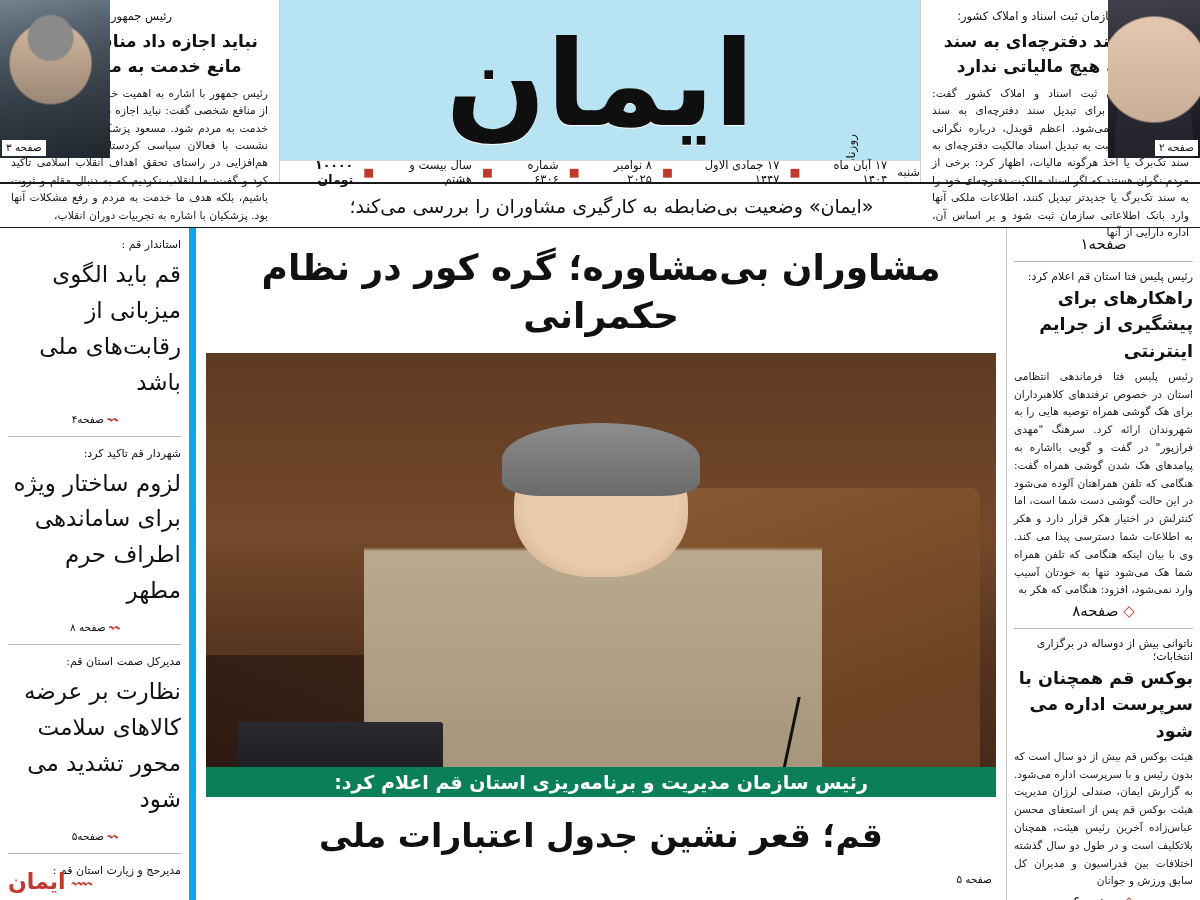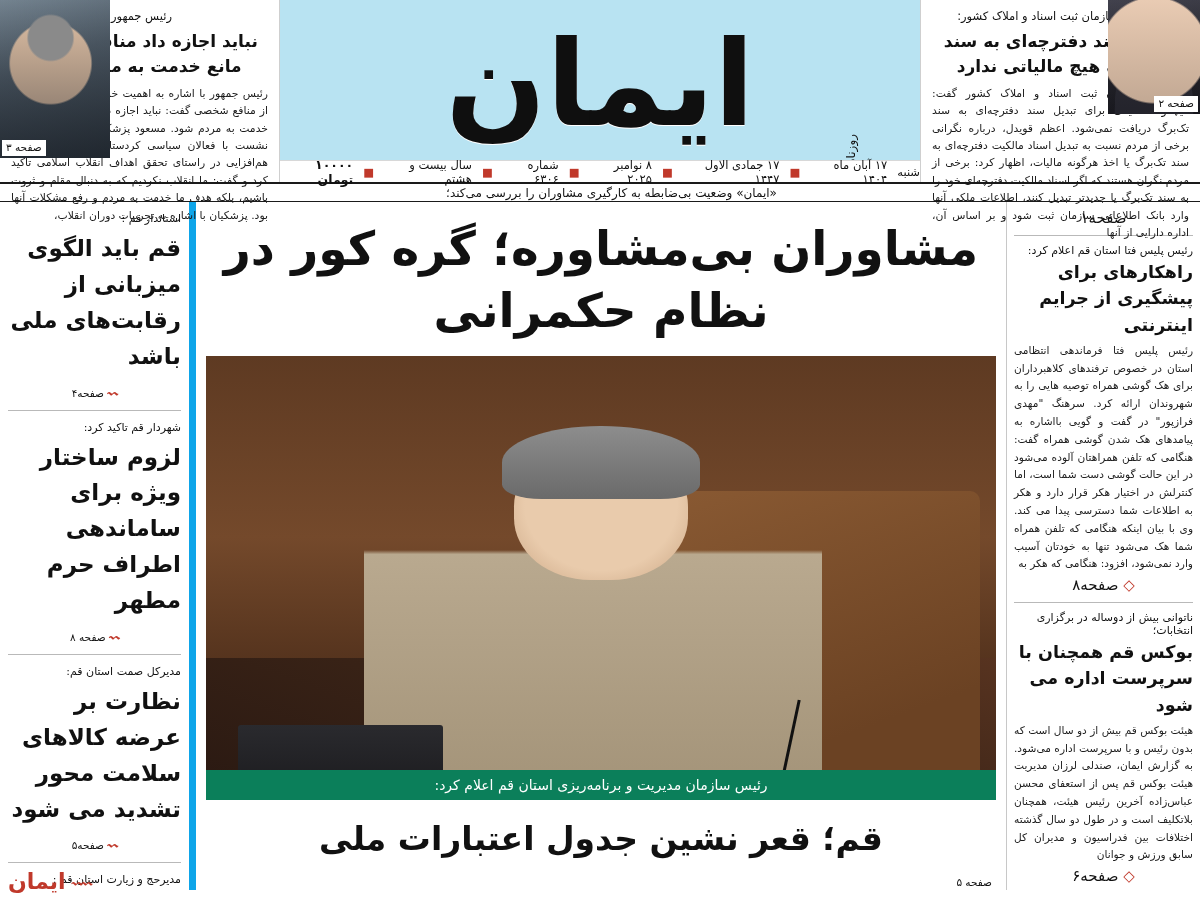--- a/index.html
+++ b/index.html
@@ -84,23 +84,23 @@
   .date-strip {
     position:absolute; bottom:0; right:0; left:0; height:22px; background:#fff;
     display:flex; align-items:center; justify-content:center; gap:10px;
     font-size:11.5px; color:#111; border-top:1px solid #d8d8d8;
   }
   .date-strip b { font-size:12.5px; }
   .dot { color:#c0392b; }
 
   
   .subbar {
-    height: 20px; border-top: 2px solid #1a1a1a; border-bottom: 1px solid #1a1a1a;
+    height: 46px; border-top: 2px solid #1a1a1a; border-bottom: 1px solid #1a1a1a;
     display:flex; align-items:center; justify-content:center; gap:44px;
-    font-size: 12px; color:#111;padding-left:23px;
+    font-size: 19px; color:#111;padding-left:23px;
   }
 
   
   .body { display:flex; width:1200px; height: 688px; }
 
   .col-right { width: 194px; border-left:1px solid #c8c8c8; padding: 4px 7px; }
   .col-main  { flex:1; padding: 4px 10px 0 10px; }
   .col-left  { width: 196px; border-right:7px solid #0ea5e9; padding: 4px 8px; }
 
   .label-small { font-size:11px; color:#111; padding: 4px 0 2px; }
@@ -111,21 +111,21 @@
     font-size: 10.6px; line-height:1.68; text-align: justify; color:#1d1d1d;
   }
   .rule { border-top:1px solid #b9b9b9; margin:7px 0 4px; }
   .page-ref {
     font-size:15px; color:#111; text-align:center; padding:3px 0 1px;
   }
   .page-ref .diamond { color:#c0392b; }
 
   
   .main-head {
-    font-size: 47px; font-weight:bold; color:#111; text-align:center;
+    font-size: 36px; font-weight:bold; color:#111; text-align:center;
     line-height: 1.32; padding: 12px 4px 14px; letter-spacing:-1.5px;
   }
   .side-pagetag {
     font-size:10.5px; color:#111;
   }
 
   .photo-block { position:relative; width:100%; height: 520px; }
   .photo {
     position:absolute; inset:0;
     background:
@@ -166,31 +166,31 @@
     background: linear-gradient(180deg,#2a2a2e,#18181b); border-radius:3px;
   }
   .photo .mic {
     position:absolute; right:26%; bottom:16%; width:3px; height:18%;
     background:#111; transform: rotate(12deg);
   }
 
   .cap-kicker {
     position:absolute; left:0; right:0; bottom:76px; height:30px;
     background:#0b7f5a; color:#fff; display:flex; align-items:center; justify-content:center;
-    font-size:14px; font-weight:normal;
+    font-size:19px; font-weight:bold;
   }
   .cap-head {
     position:absolute; left:0; right:0; bottom:0; height:76px;
     background:#fff; display:flex; align-items:center; justify-content:center;
     font-size:33px; font-weight:bold; color:#111; letter-spacing:-1px;
   }
 
   
   .head-left {
-    font-size: 23px; font-weight:bold; line-height:1.56; color:#111;
+    font-size: 23px; font-weight:normal; line-height:1.56; color:#111;
     text-align:right; padding: 2px 0 6px;
   }
   .lbl-left { font-size:11px; color:#111; padding: 6px 0 4px; }
   .pg-left { font-size:10.5px; color:#111; text-align:center; padding:3px 0; }
   .brand-bottom {
     position:absolute; left: 8px; bottom: 6px; display:flex; align-items:center; gap:6px;
   }
   .brand-bottom .bname { color:#c0392b; font-size:22px; font-weight:bold; }
   .zig { color:#c0392b; letter-spacing:-1px; font-size:11px; }
 </style>
@@ -228,21 +228,21 @@
       </div>
     </div>
 
     <div class="mast-col-left">
       <div class="kicker">رئیس جمهور:</div>
       <div class="mini-head">نباید اجازه داد منافع شخصی مانع خدمت به مردم شود</div>
       <div class="mini-body">رئیس جمهور با اشاره به اهمیت خدمت به مردم و پرهیز از منافع شخصی گفت: نباید اجازه داد منافع شخصی مانع خدمت به مردم شود. مسعود پزشکیان عصر پنجشنبه در نشست با فعالان سیاسی کردستان بر لزوم وحدت و هم‌افزایی در راستای تحقق اهداف انقلاب اسلامی تأکید کرد و گفت: ما انقلاب نکردیم که به دنبال مقام و ثروت باشیم، بلکه هدف ما خدمت به مردم و رفع مشکلات آنها بود. پزشکیان با اشاره به تجربیات دوران انقلاب،</div>
     </div>
   </div>
 
-  <div style="position:absolute; top:0; right:0; width:92px; height:114px;">
+  <div style="position:absolute; top:0; right:0; width:92px; height:158px;font-family:Liberation Serif, serif;">
     <div class="portrait-woman"></div>
     <div class="pagetag rt">صفحه ۲</div>
   </div>
   <div style="position:absolute; top:0; left:0; width:110px; height:158px;border-radius:12px;">
     <div class="portrait-man"></div>
     <div class="pagetag lf">صفحه ۳</div>
   </div>
 
   <div class="subbar">
     <span>«ایمان» وضعیت بی‌ضابطه به کارگیری مشاوران را بررسی می‌کند؛</span>

